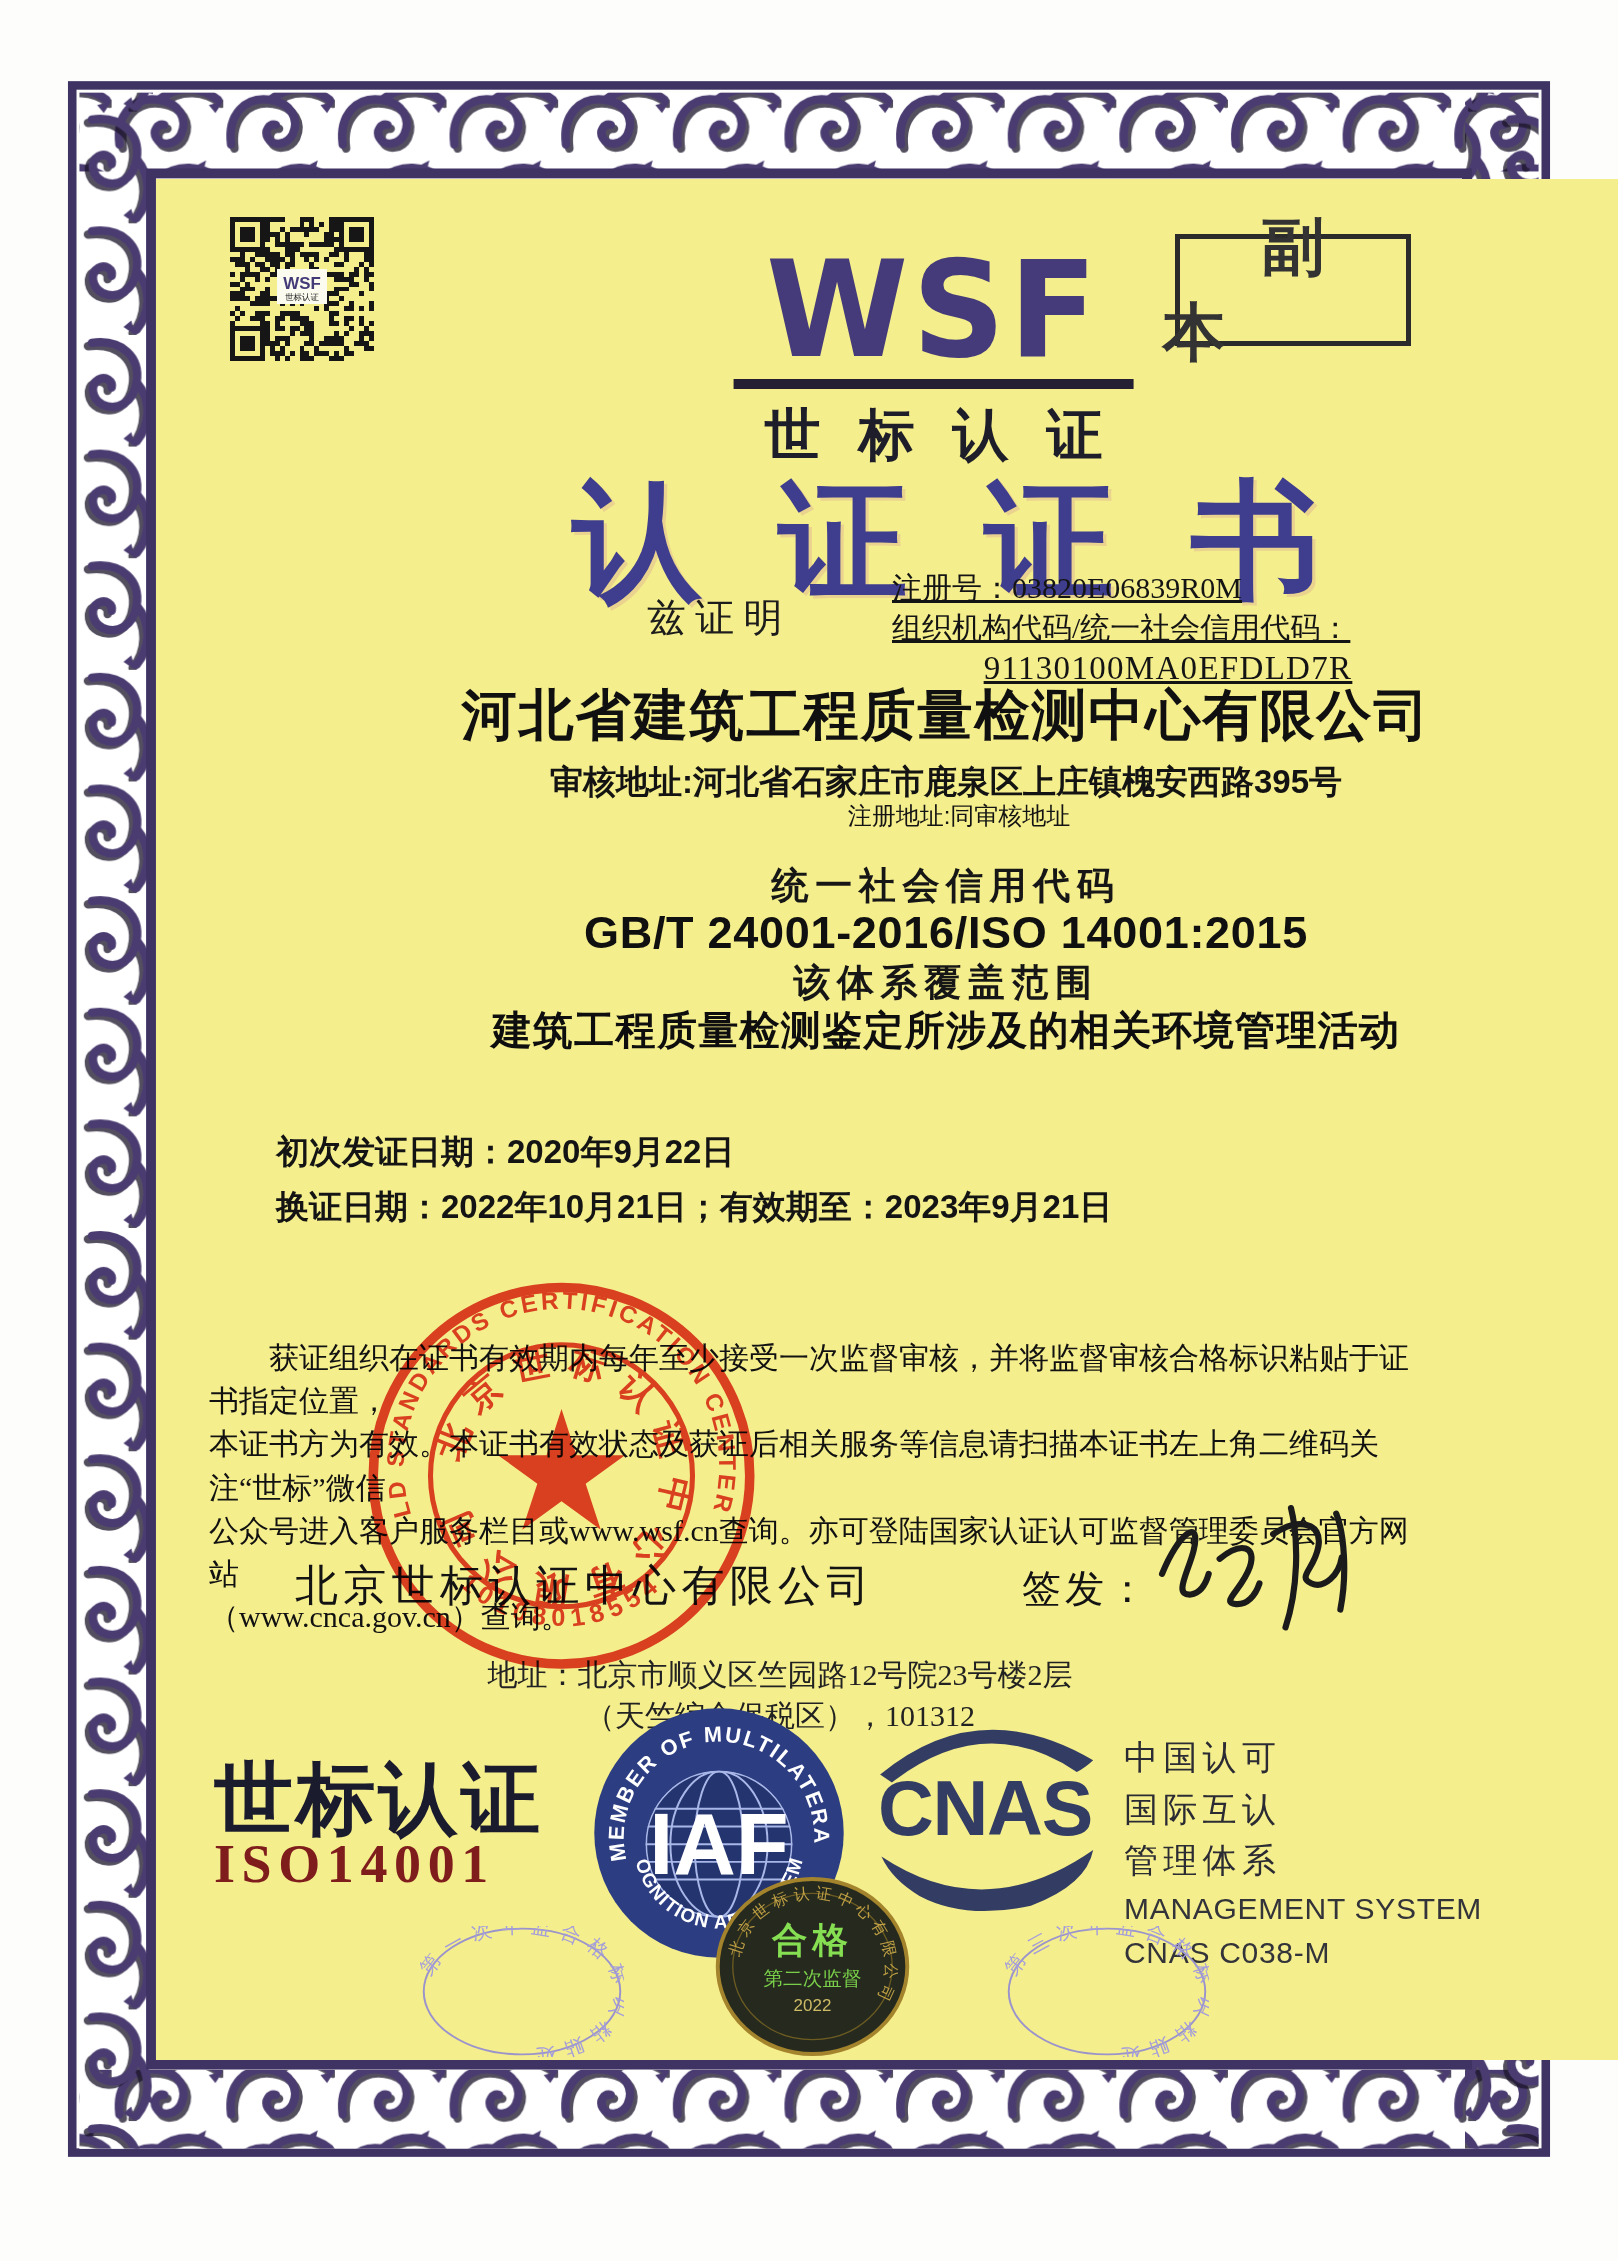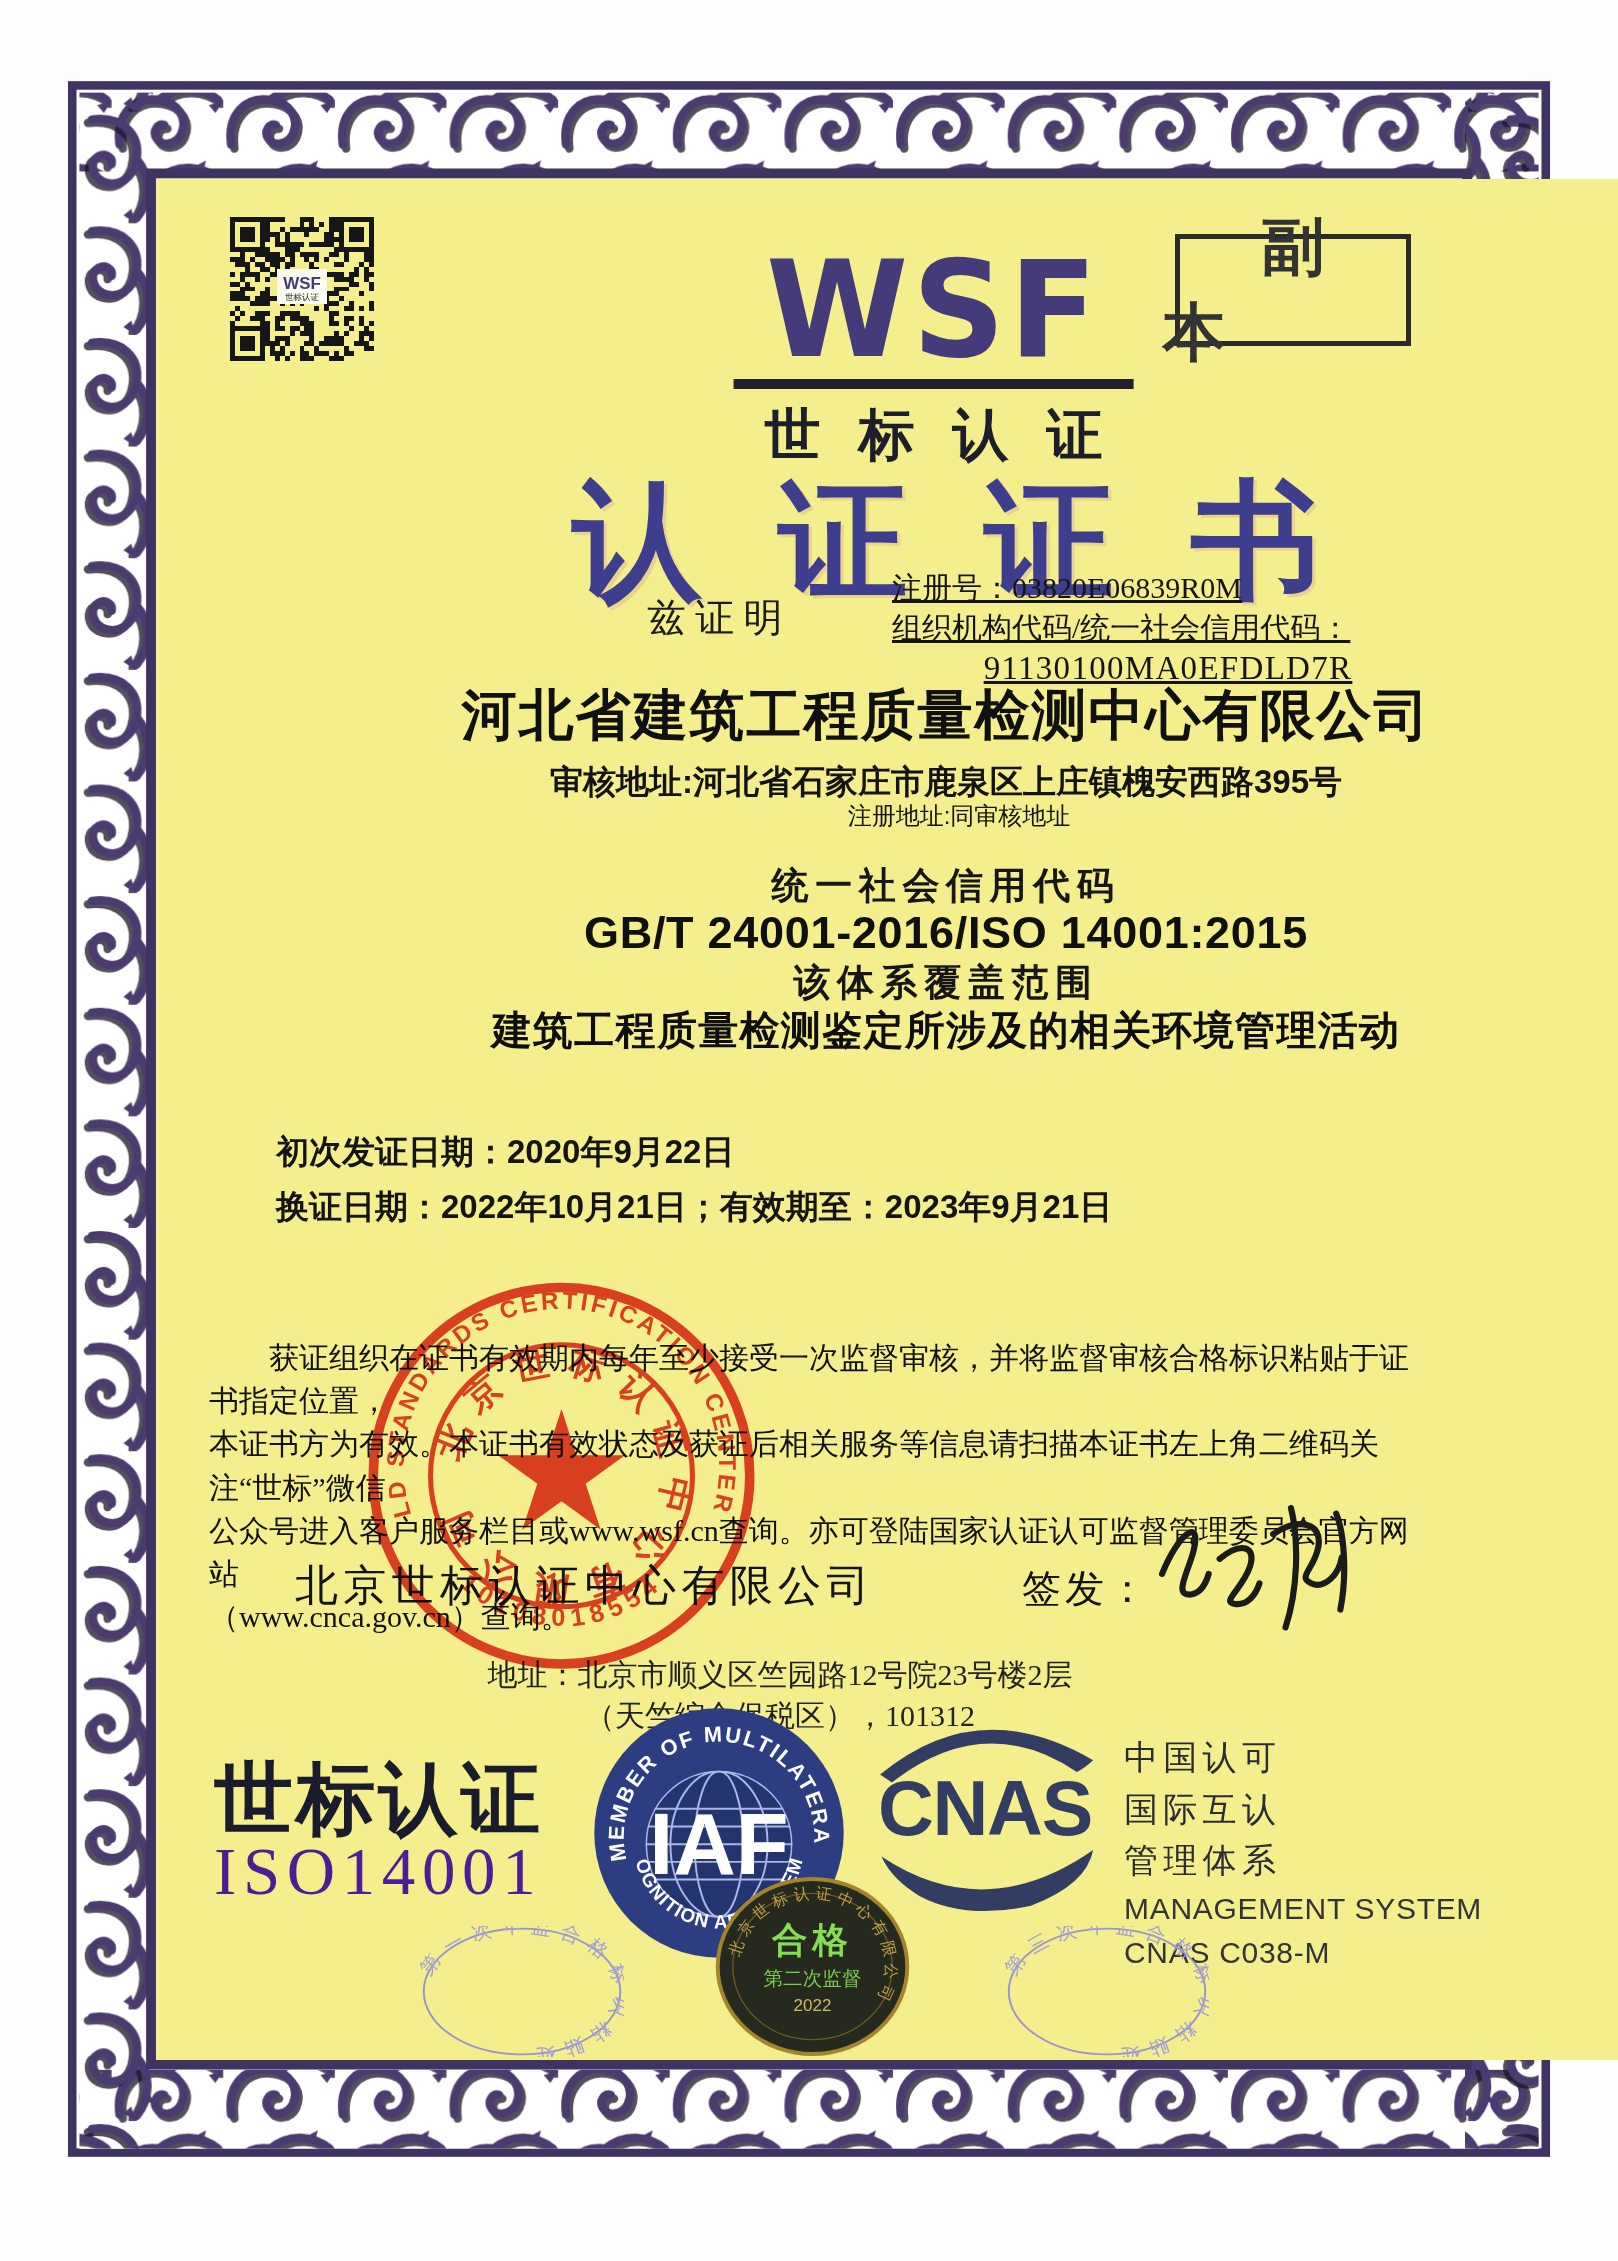--- a/index.html
+++ b/index.html
@@ -49,21 +49,21 @@
   .issuer{left:139px;top:1378px;font-size:43px;color:#131313;letter-spacing:5.3px;}
   .sign-label{left:866px;top:1383px;font-size:39px;color:#131313;letter-spacing:3.9px;}
   .signature{left:985px;top:1314px;width:230px;height:144px;}
 
   .issuer-addr1{left:197px;top:1476px;width:854px;text-align:center;font-size:30px;color:#222;}
   .issuer-addr2{left:197px;top:1517px;width:854px;text-align:center;font-size:30px;color:#222;}
 
   .seal{left:202px;top:1092px;width:407px;height:407px;mix-blend-mode:multiply;opacity:.93;}
 
   .brand-cn{left:58px;top:1568px;font-size:79px;font-weight:900;color:#1b1b2e;letter-spacing:3.3px;}
-  .brand-iso{left:58px;top:1654px;font-size:67px;font-weight:400;color:#4c1d95;letter-spacing:6.6px;
+  .brand-iso{left:58px;top:1654px;font-size:54px;font-weight:700;color:#7f1d1d;letter-spacing:6.6px;
              font-family:"Liberation Serif","DejaVu Serif",serif;}
 
   .iaf{left:435px;top:1526px;width:256px;height:256px;}
   .cnas{left:711px;top:1530px;width:236px;height:223px;}
 
   .acc-block{left:968px;top:1553px;color:#2b2b33;}
   .acc-cn{font-size:34px;line-height:1.52;letter-spacing:5.3px;}
   .acc-en{font-size:30px;line-height:1.45;letter-spacing:0.7px;color:#33333a;}
 
   .sticker{top:1747px;width:204px;height:131px;}

